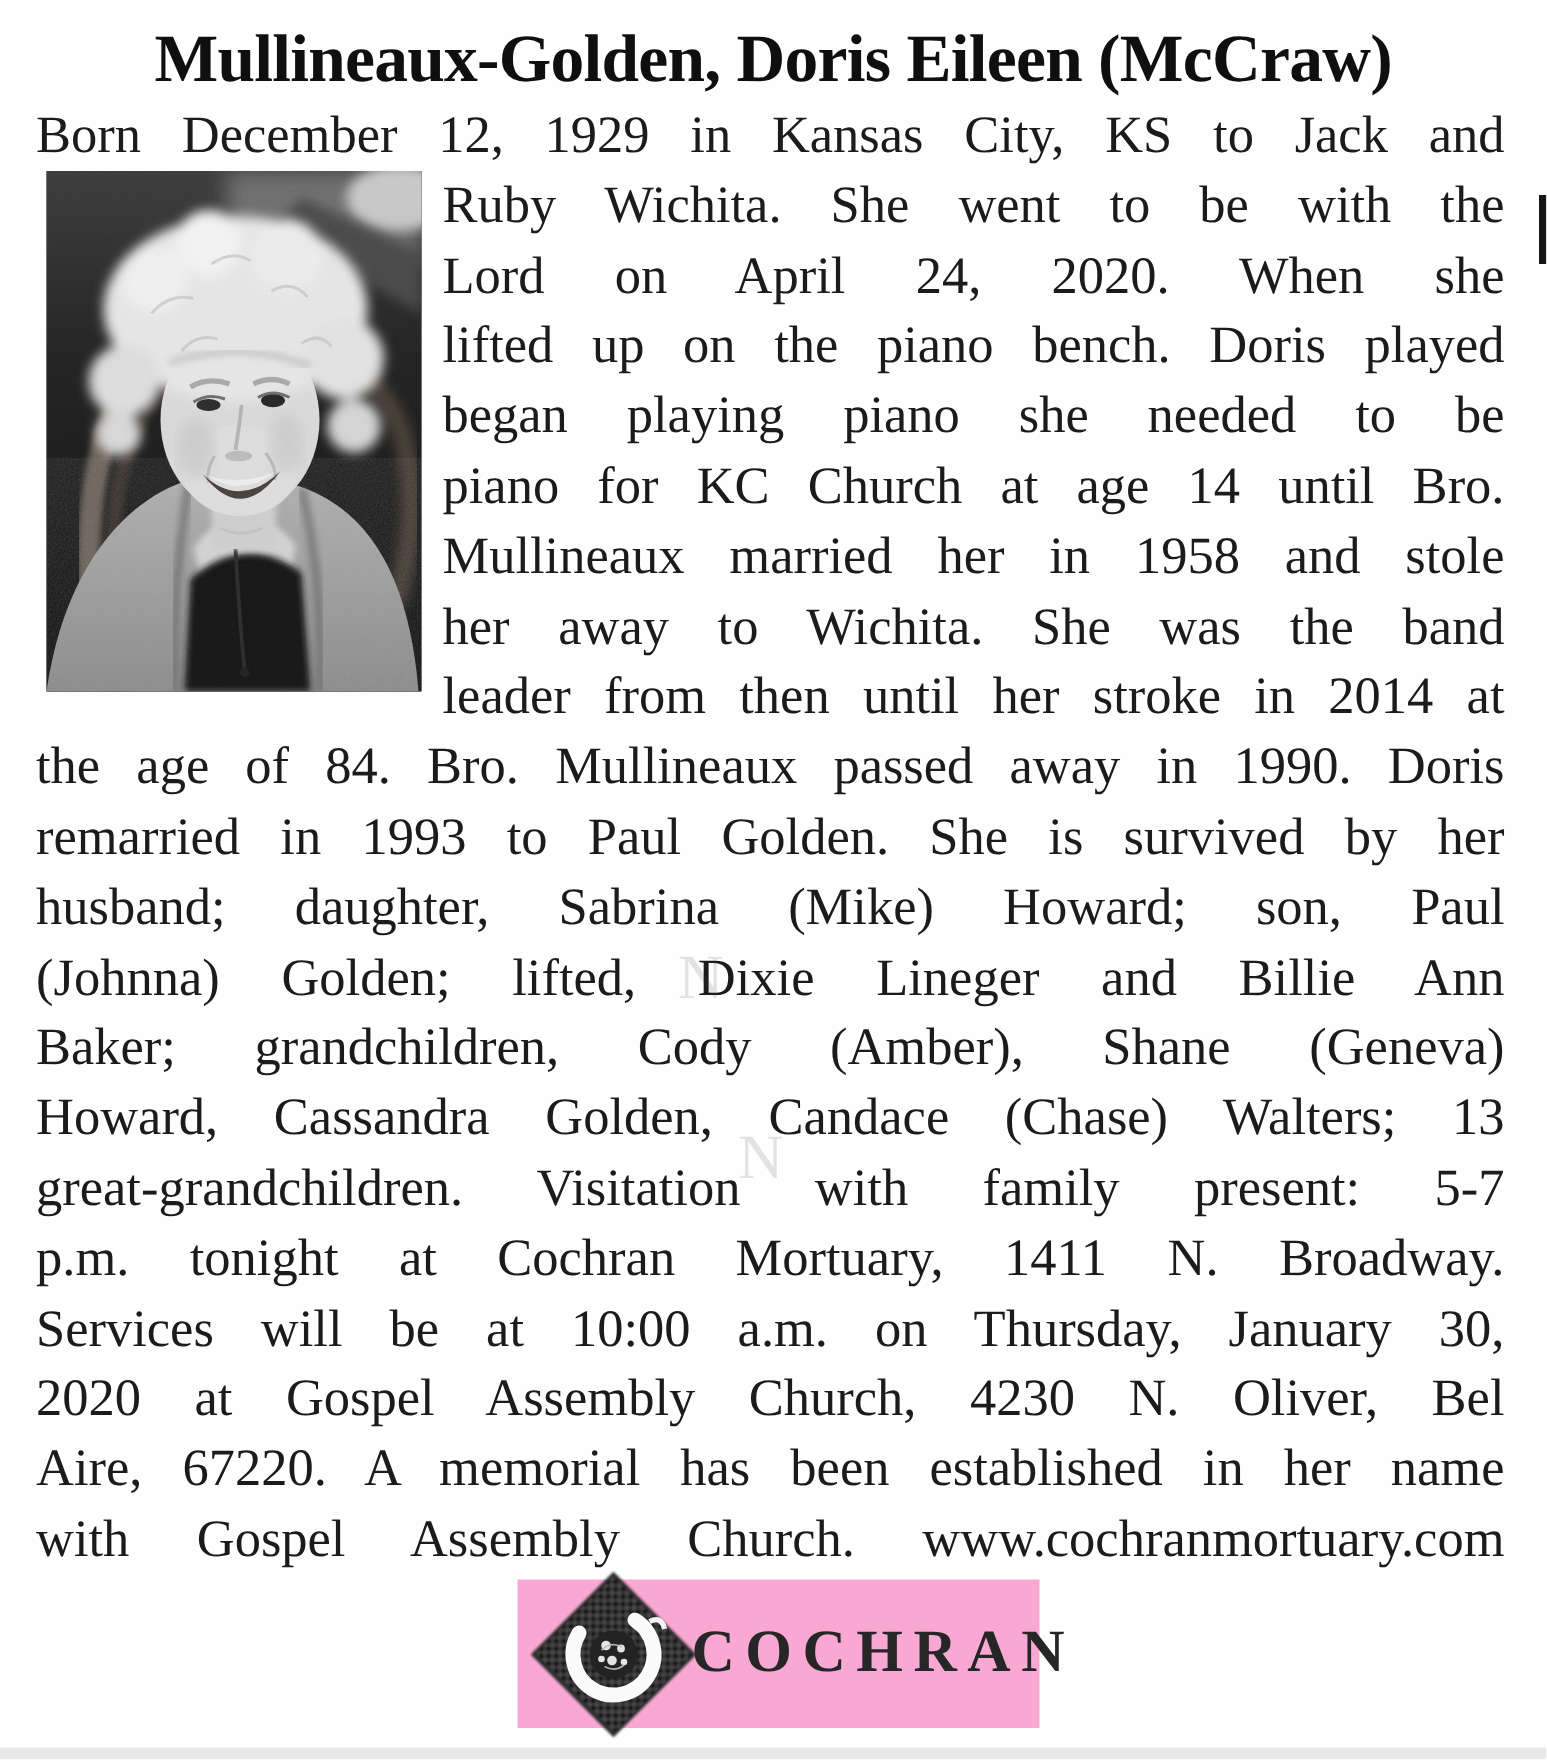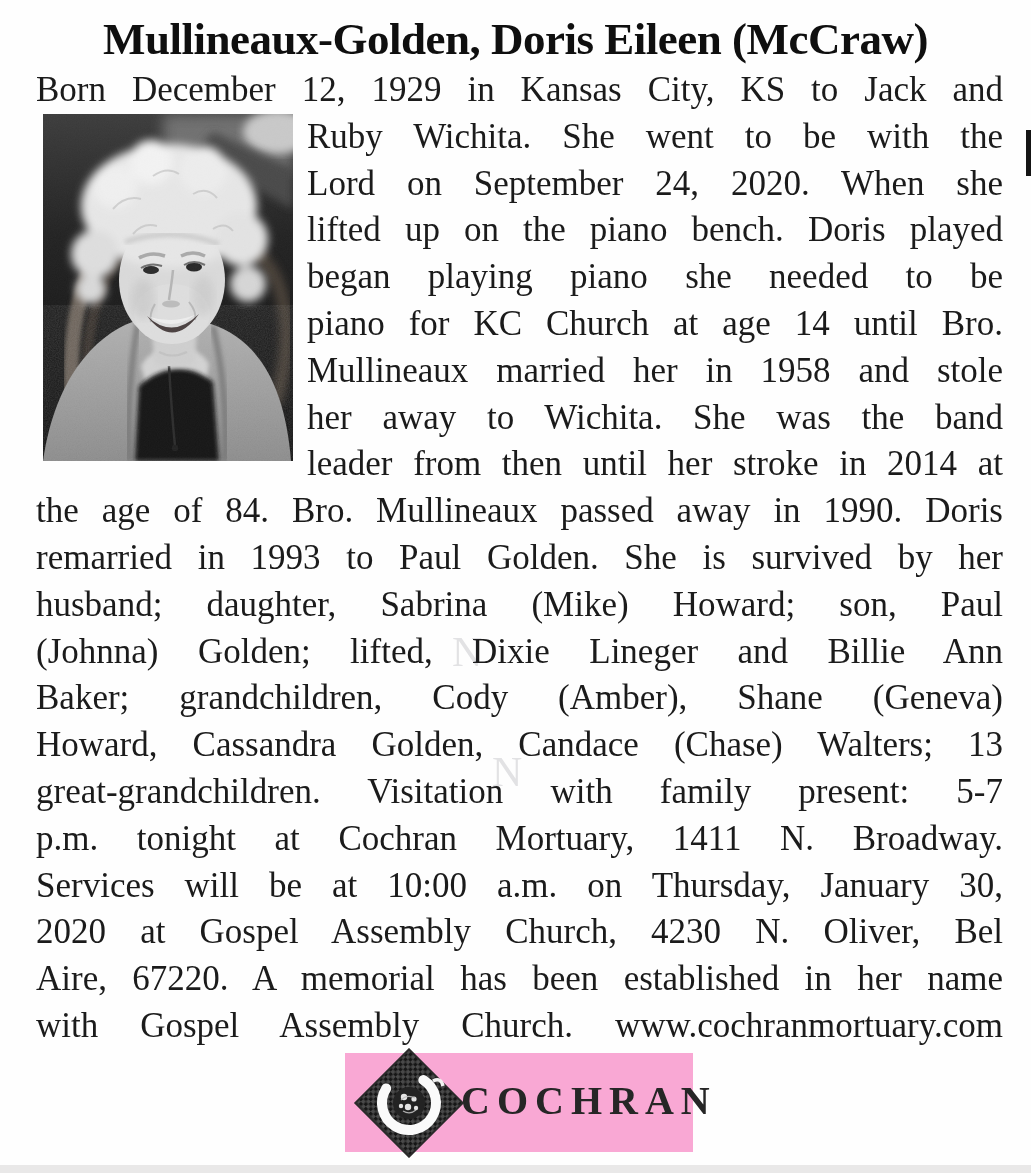--- a/index.html
+++ b/index.html
@@ -17,21 +17,21 @@
     text-align:center;
     font-size:45px;
     line-height:52px;
     font-weight:bold;
     color:#0f0f0f;
     letter-spacing:-0.5px;
     white-space:nowrap;
   }
   .obit{
     margin-top:2px;
-    padding:0 28px 0 36px;
+    padding:0 28px 0 24px;
     font-size:35px;
     line-height:46.8px;
   }
   .line{
     height:46.8px;
     text-align:justify;
     text-align-last:justify;
     overflow:visible;
   }
   .photo{
@@ -191,21 +191,21 @@
         <path d="M 107 203 Q 129 218 152 201 Q 129 210 107 203 Z" fill="#eeeeee"></path>
 
         <path d="M 116 238 q 13 7 28 0" stroke="#bdbdbd" stroke-width="2" fill="none" opacity="0.7"></path>
 
         <rect x="0" y="0" width="250" height="347" filter="url(#grain)" opacity="0.10"></rect>
       </svg>
     </div>
 
     <div id="obit-rest">
         <div class="line">Ruby Wichita. She went to be with the</div>
-        <div class="line">Lord on September 24, 2020. When she</div>
+        <div class="line">Lord on April 24, 2020. When she</div>
         <div class="line">lifted up on the piano bench. Doris played</div>
         <div class="line">began playing piano she needed to be</div>
         <div class="line">piano for KC Church at age 14 until Bro.</div>
         <div class="line">Mullineaux married her in 1958 and stole</div>
         <div class="line">her away to Wichita. She was the band</div>
         <div class="line">leader from then until her stroke in 2014 at</div>
         <div class="line">the age of 84. Bro. Mullineaux passed away in 1990. Doris</div>
         <div class="line">remarried in 1993 to Paul Golden. She is survived by her</div>
         <div class="line">husband; daughter, Sabrina (Mike) Howard; son, Paul</div>
         <div class="line">(Johnna) Golden; lifted, Dixie Lineger and Billie Ann</div>

